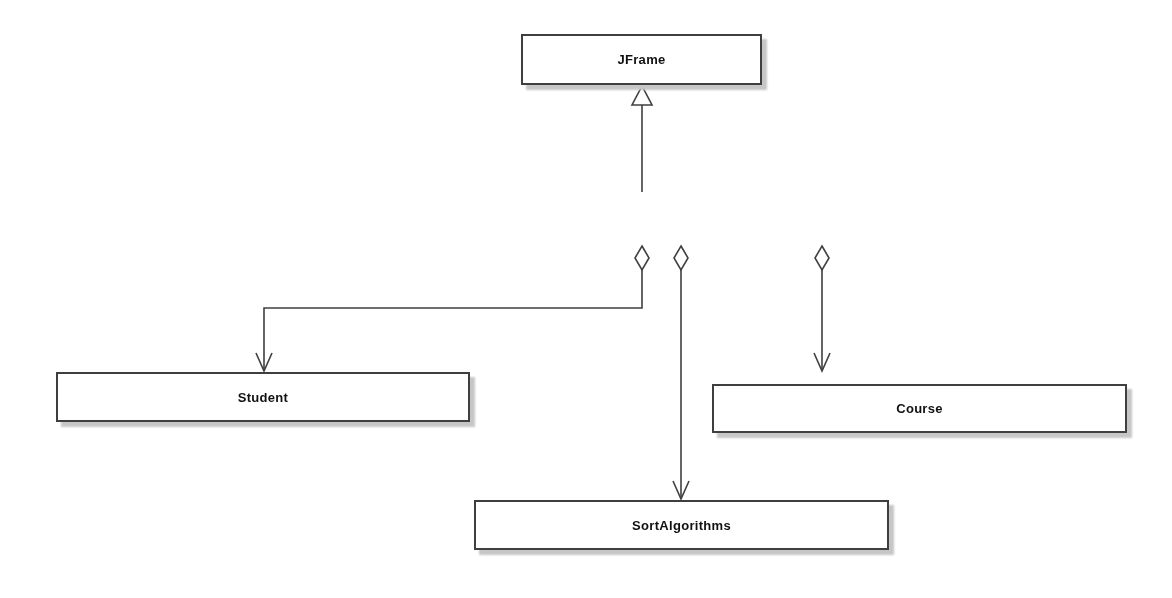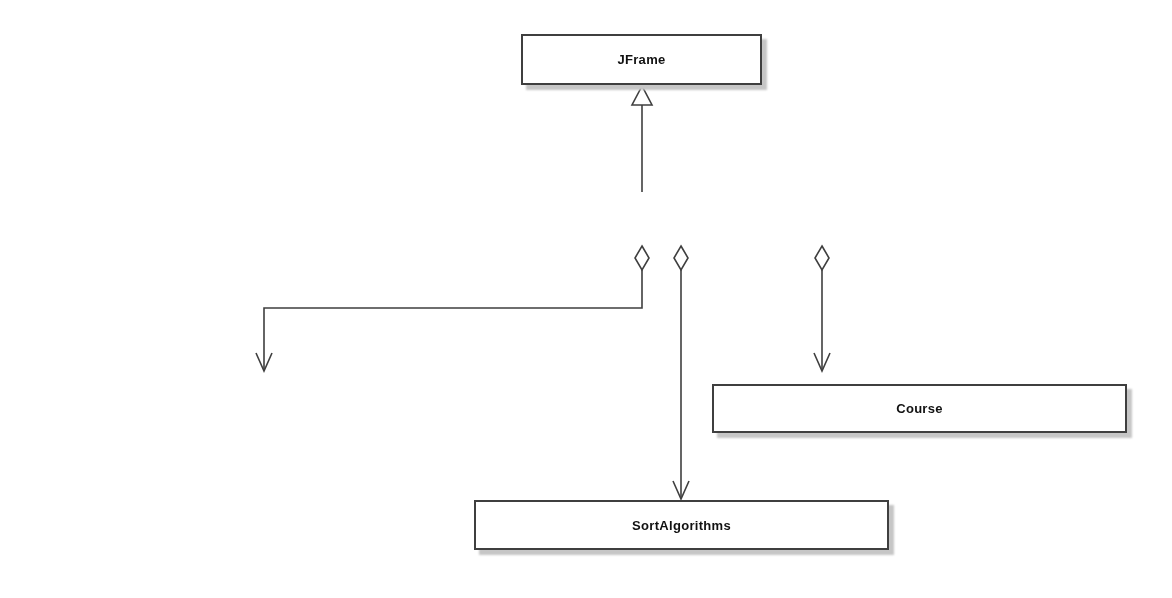--- a/index.html
+++ b/index.html
@@ -78,20 +78,23 @@
       </g>
 
     </g>
   </svg>
 
   <div class="class-box box-jframe">
     <span class="class-label">JFrame</span>
   </div>
 
 
+  <div class="class-box box-student">
+    <span class="class-label">Student</span>
+  </div>
 
   <div class="class-box box-course">
     <span class="class-label">Course</span>
   </div>
 
   <div class="class-box box-sortalgorithms">
     <span class="class-label">SortAlgorithms</span>
   </div>
 
 </div>

